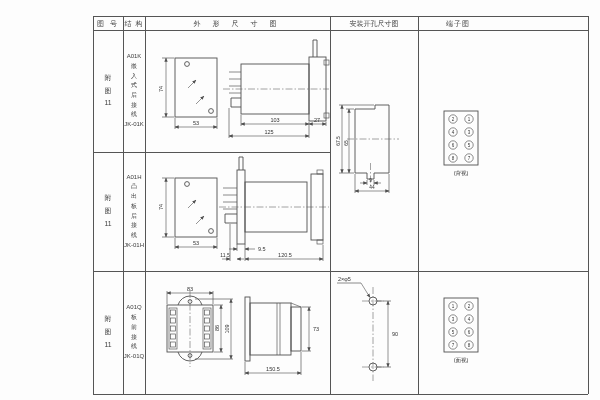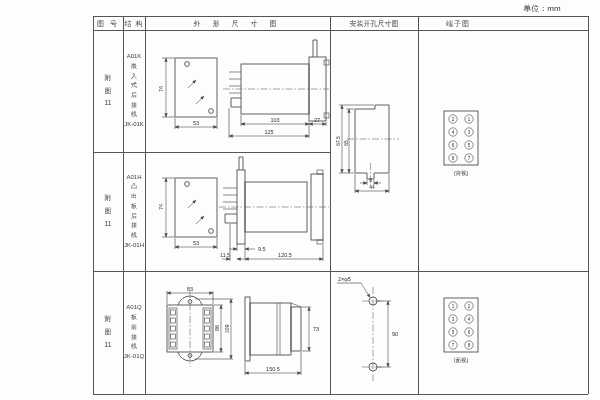--- a/index.html
+++ b/index.html
@@ -27,21 +27,20 @@
 <div id="canvas">
 
   <svg width="0" height="0" style="position:absolute">
     <defs>
       <marker id="ah" viewBox="0 0 10 10" refX="9" refY="5" markerWidth="7" markerHeight="7" orient="auto-start-reverse">
         <path d="M0,1 L10,5 L0,9 z" fill="#4f4f4f"></path>
       </marker>
     </defs>
   </svg>
 
-  <div class="unit">单位：mm</div>
 
   <div class="hline" style="left:93px;top:16px;width:495px"></div>
   <div class="hline" style="left:93px;top:30px;width:495px"></div>
   <div class="hline" style="left:93px;top:152px;width:237px"></div>
   <div class="hline" style="left:93px;top:271px;width:495px"></div>
   <div class="hline" style="left:93px;top:394px;width:495px"></div>
   <div class="vline" style="left:93px;top:16px;height:378px"></div>
   <div class="vline" style="left:123px;top:16px;height:378px"></div>
   <div class="vline" style="left:145px;top:16px;height:378px"></div>
   <div class="vline" style="left:330px;top:16px;height:378px"></div>

